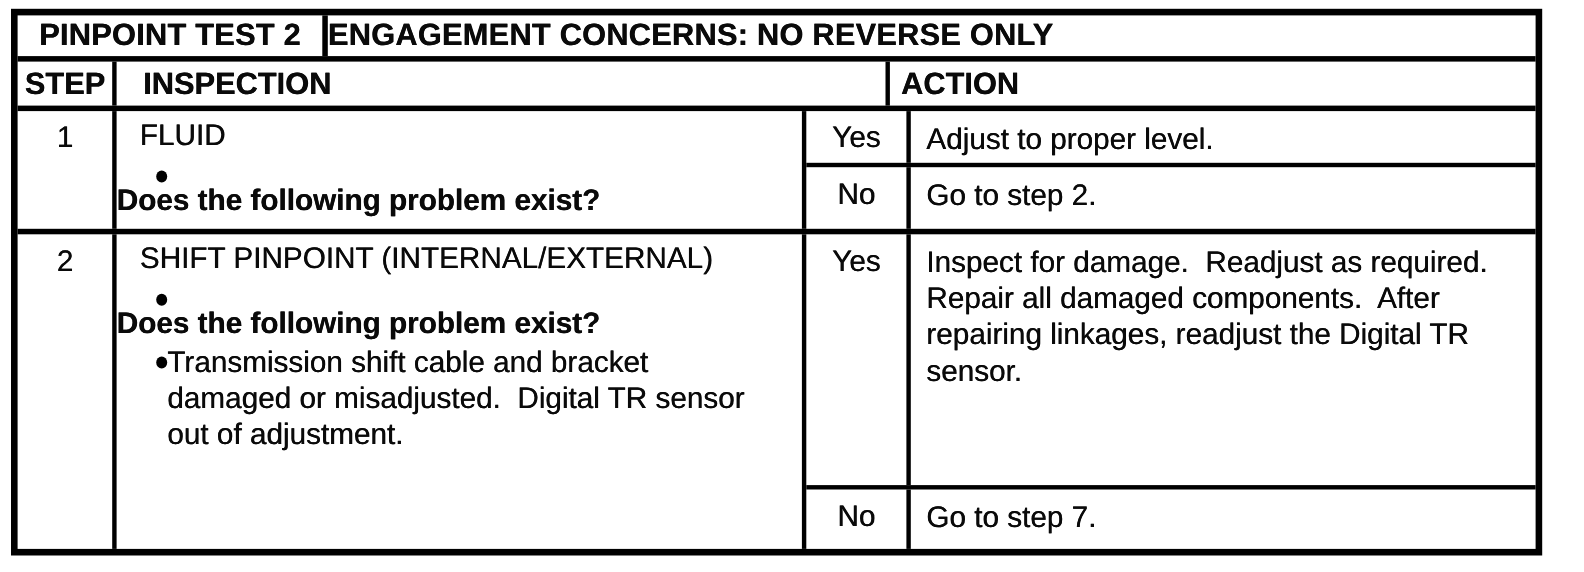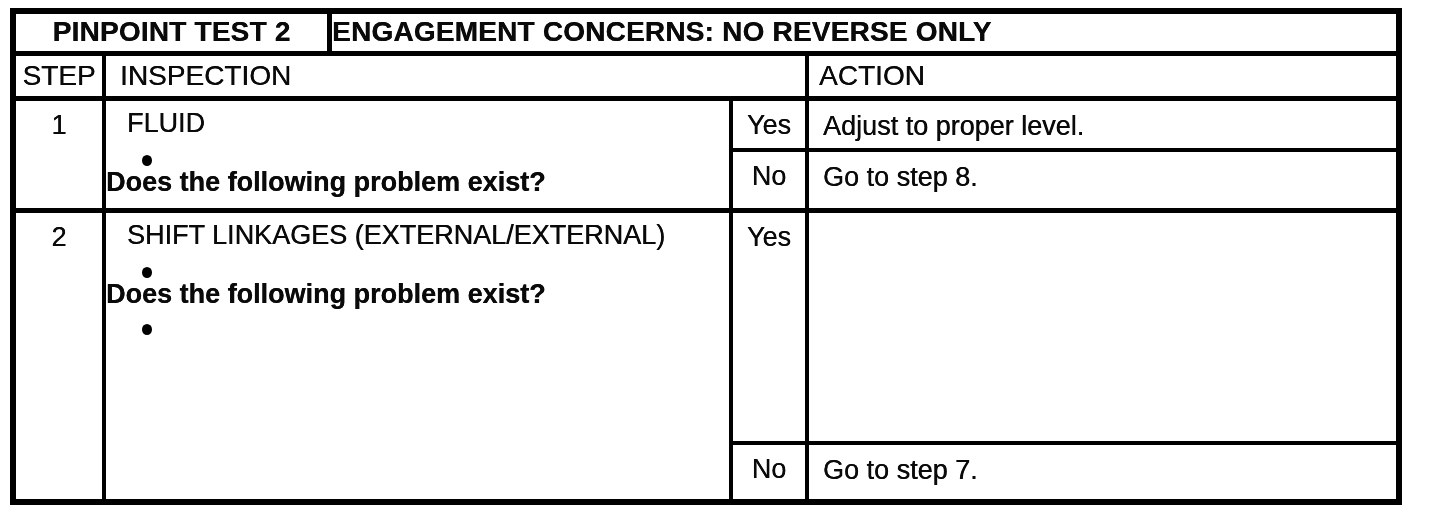--- a/index.html
+++ b/index.html
@@ -20,30 +20,30 @@
     display: flex;
     flex-direction: column;
     text-shadow: 0.35px 0 0 currentColor; 
   }
 
   .row { display: flex; width: 100%; }
 
   
   .band { height: 43px; border-bottom: 5px solid #000; font-weight: 700; font-size: 28px; }
   .band-label {
-    width: 316px; border-right: 5px solid #000;
+    width: 282px; border-right: 5px solid #000;
     display: flex; align-items: center; justify-content: center;
     letter-spacing: 0.2px;
   }
   .band-name { flex: 1; display: flex; align-items: center; letter-spacing: 0.2px; }
 
   
-  .hrow { height: 47px; border-bottom: 5px solid #000; font-weight: 400; font-size: 28px; }
+  .hrow { height: 47px; border-bottom: 5px solid #000; font-weight: 700; font-size: 28px; }
   .h-step { width: 90px; border-right: 4px solid #000; display: flex; align-items: center; justify-content: center; }
-  .h-insp { width: 703px; border-right: 4px solid #000; display: flex; align-items: center; padding-left: 14px; }
+  .h-insp { width: 703px; border-right: 4px solid #000; display: flex; align-items: center; padding-left: 24px; }
   .h-action { flex: 1; display: flex; align-items: center; padding-left: 10px; }
 
   
   .drow-1 { height: 116px; border-bottom: 5px solid #000; }
   .drow-2 { flex: 1; }
 
   .c-step {
     width: 90px; border-right: 4px solid #000;
     font-size: 27px; text-align: center; padding-top: 9px;
   }
@@ -60,21 +60,21 @@
   .btxt { max-width: 541px; white-space: pre-wrap; }
 
   .c-branches { flex: 1; display: flex; flex-direction: column; }
   .branch { display: flex; width: 100%; }
   .drow-1 .br-yes { height: 51px; border-bottom: 4px solid #000; }
   .drow-1 .br-no  { flex: 1; }
   .drow-2 .br-yes { height: 232px; border-bottom: 4px solid #000; }
   .drow-2 .br-no  { flex: 1; }
 
   .c-ans {
-    width: 76px; border-right: 4px solid #000;
+    width: 95px; border-right: 4px solid #000;
     font-size: 27px; padding-top: 9px;
     display: flex; justify-content: center; align-items: flex-start;
   }
   .c-act { flex: 1; font-size: 27px; line-height: 33px; padding: 9px 20px 12px 14px; }
   .atxt { display: block; max-width: 545px; white-space: pre-wrap; }
 </style>
 </head>
 <body>
 
 <div class="scan-page">
@@ -105,45 +105,49 @@
       <div class="c-branches">
         <div class="branch br-yes">
           <div class="c-ans">Yes</div>
           <div class="c-act">
             <span class="atxt">Adjust to proper level.</span>
           </div>
         </div>
         <div class="branch br-no">
           <div class="c-ans">No</div>
           <div class="c-act">
-            <span class="atxt">Go to step 8.</span>
+            <span class="atxt">Go to step 2.</span>
           </div>
         </div>
       </div>
     </div>
 
     <div class="row drow-2">
       <div class="c-step">2</div>
       <div class="c-insp">
-        <div class="insp-title">SHIFT LINKAGES (EXTERNAL/EXTERNAL)</div>
+        <div class="insp-title">SHIFT PINPOINT (INTERNAL/EXTERNAL)</div>
         <div class="bline bbold">
           <span class="bdot">
               <i></i>
             </span>
           <span class="btxt">Does the following problem exist?</span>
         </div>
         <div class="bline">
           <span class="bdot">
               <i></i>
             </span>
+          <span class="btxt">Transmission shift cable and bracket damaged or misadjusted.  Digital TR sensor out of adjustment.</span>
         </div>
       </div>
       <div class="c-branches">
         <div class="branch br-yes">
           <div class="c-ans">Yes</div>
+          <div class="c-act">
+            <span class="atxt">Inspect for damage.  Readjust as required.  Repair all damaged components.  After repairing linkages, readjust the Digital TR sensor.</span>
+          </div>
         </div>
         <div class="branch br-no">
           <div class="c-ans">No</div>
           <div class="c-act">
             <span class="atxt">Go to step 7.</span>
           </div>
         </div>
       </div>
     </div>
 

